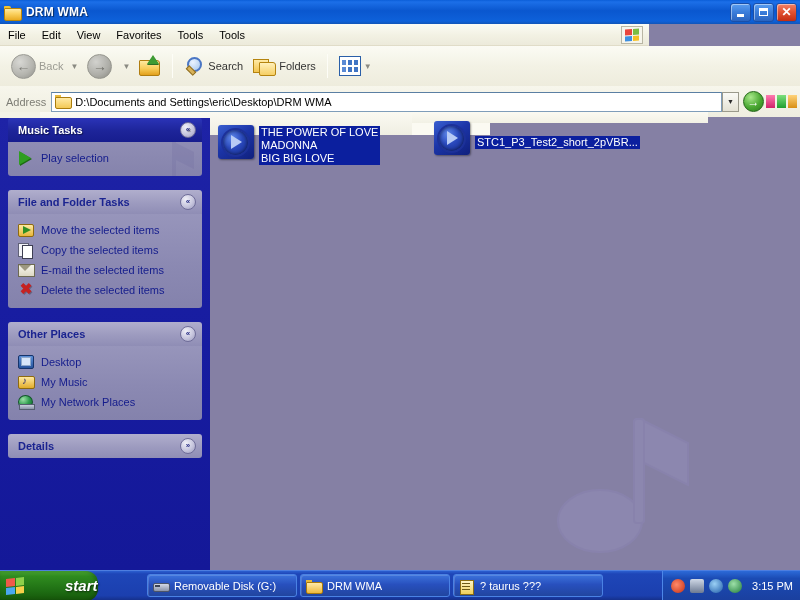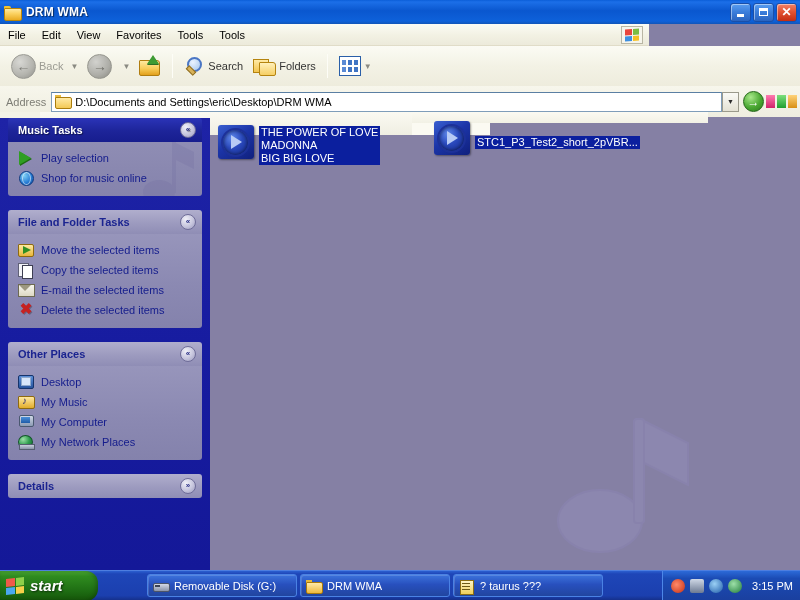--- a/index.html
+++ b/index.html
@@ -443,20 +443,21 @@
     background: linear-gradient(180deg, #2b5fd0 0%, #1e46b8 10%, #1b3fae 85%, #15308c 100%);
     display: flex; align-items: center;
     border-top: 1px solid #4d7ee0;
   }
   .start-btn {
     width: 98px; height: 30px;
     background: linear-gradient(180deg, #4aa833 0%, #2f8b1f 18%, #1d6b12 70%, #155409 100%);
     border-radius: 0 12px 12px 0;
     display: flex; align-items: center; padding-left: 6px;
     box-shadow: inset -2px 0 4px rgba(0,0,0,.25);
+    gap: 35px;
   }
   .start-flag {
     width: 18px; height: 16px;
     display: grid; grid-template-columns: 1fr 1fr; grid-template-rows: 1fr 1fr;
     gap: 1px; transform: skewY(-6deg); margin-right: 6px;
   }
   .start-flag i:nth-child(1){ background:#f05a4a; }
   .start-flag i:nth-child(2){ background:#8ed04a; }
   .start-flag i:nth-child(3){ background:#4aa8f0; }
   .start-flag i:nth-child(4){ background:#f7d04a; }
@@ -632,24 +633,20 @@
         <svg class="bd-note" viewBox="0 0 58 70">
           <g fill="#6f6ca0">
             <ellipse cx="17" cy="54" rx="16" ry="12"></ellipse>
             <rect x="30" y="4" width="4" height="51"></rect>
             <path d="M34 5 L52 14 L52 31 L34 22 Z"></path>
           </g>
         </svg>
         <div class="task">
           <span class="ticon ic-play"></span>
           <span class="tlabel">Play selection</span>
-        </div>
-        <div class="task">
-          <span class="ticon ic-globe"></span>
-          <span class="tlabel">Shop for music online</span>
         </div>
       </div>
     </div>
 
     <div class="panel">
       <div class="panel-hd plain">
         <span class="hd-label">File and Folder Tasks</span>
         <span class="chev">«</span>
       </div>
       <div class="panel-bd">
@@ -680,24 +677,20 @@
       <div class="panel-bd">
         <div class="task">
           <span class="ticon ic-desktop"></span>
           <span class="tlabel">Desktop</span>
         </div>
         <div class="task">
           <span class="ticon ic-mymusic"></span>
           <span class="tlabel">My Music</span>
         </div>
         <div class="task">
-          <span class="ticon ic-comp"></span>
-          <span class="tlabel">My Computer</span>
-        </div>
-        <div class="task">
           <span class="ticon ic-net"></span>
           <span class="tlabel">My Network Places</span>
         </div>
       </div>
     </div>
 
     <div class="panel">
       <div class="panel-hd plain" style="border-radius:3px;">
         <span class="hd-label">Details</span>
         <span class="chev">»</span>

